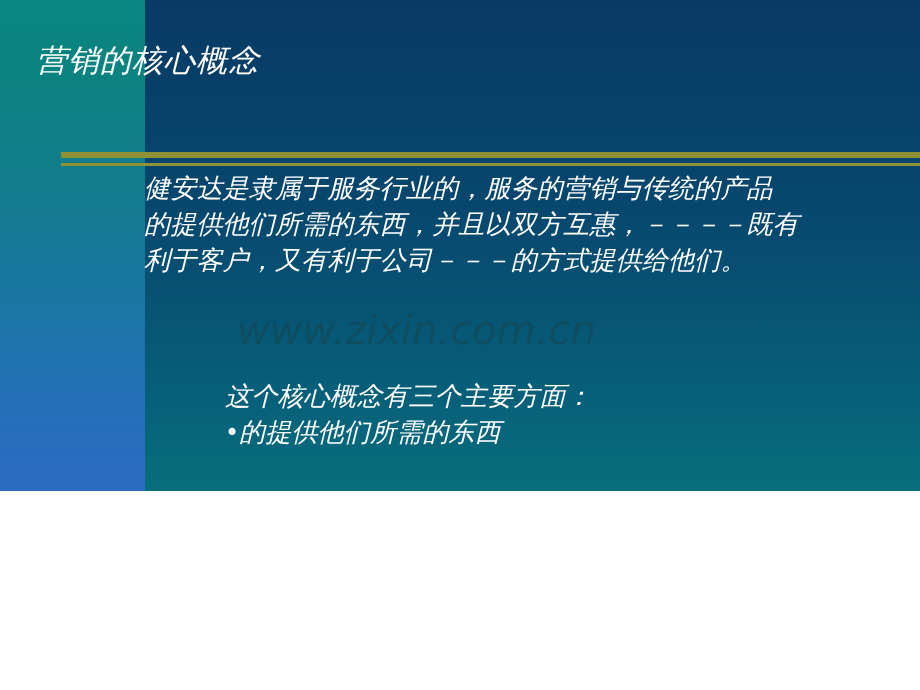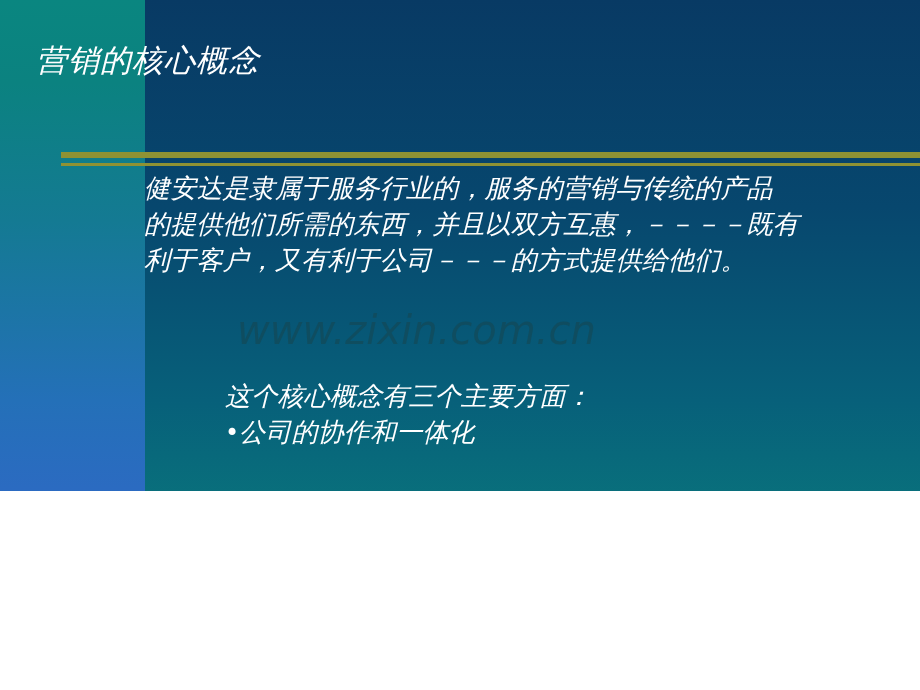--- a/index.html
+++ b/index.html
@@ -147,18 +147,18 @@
     <span class="para-line">健安达是隶属于服务行业的，服务的营销与传统的产品</span>
     <span class="para-line">的提供他们所需的东西，并且以双方互惠，－－－－既有</span>
     <span class="para-line">利于客户，又有利于公司－－－的方式提供给他们。</span>
   </div>
 
   <div class="list-block">
     <span class="list-lead">这个核心概念有三个主要方面：</span>
 
 
     <span class="bullet-row">
-      <span class="bullet-dot">•</span><span class="bullet-text">公司的协作和一体化</span>
+      <span class="bullet-dot">•</span><span class="bullet-text">的提供他们所需的东西</span>
     </span>
 
   </div>
 
 </div>
 
 </body></html>

